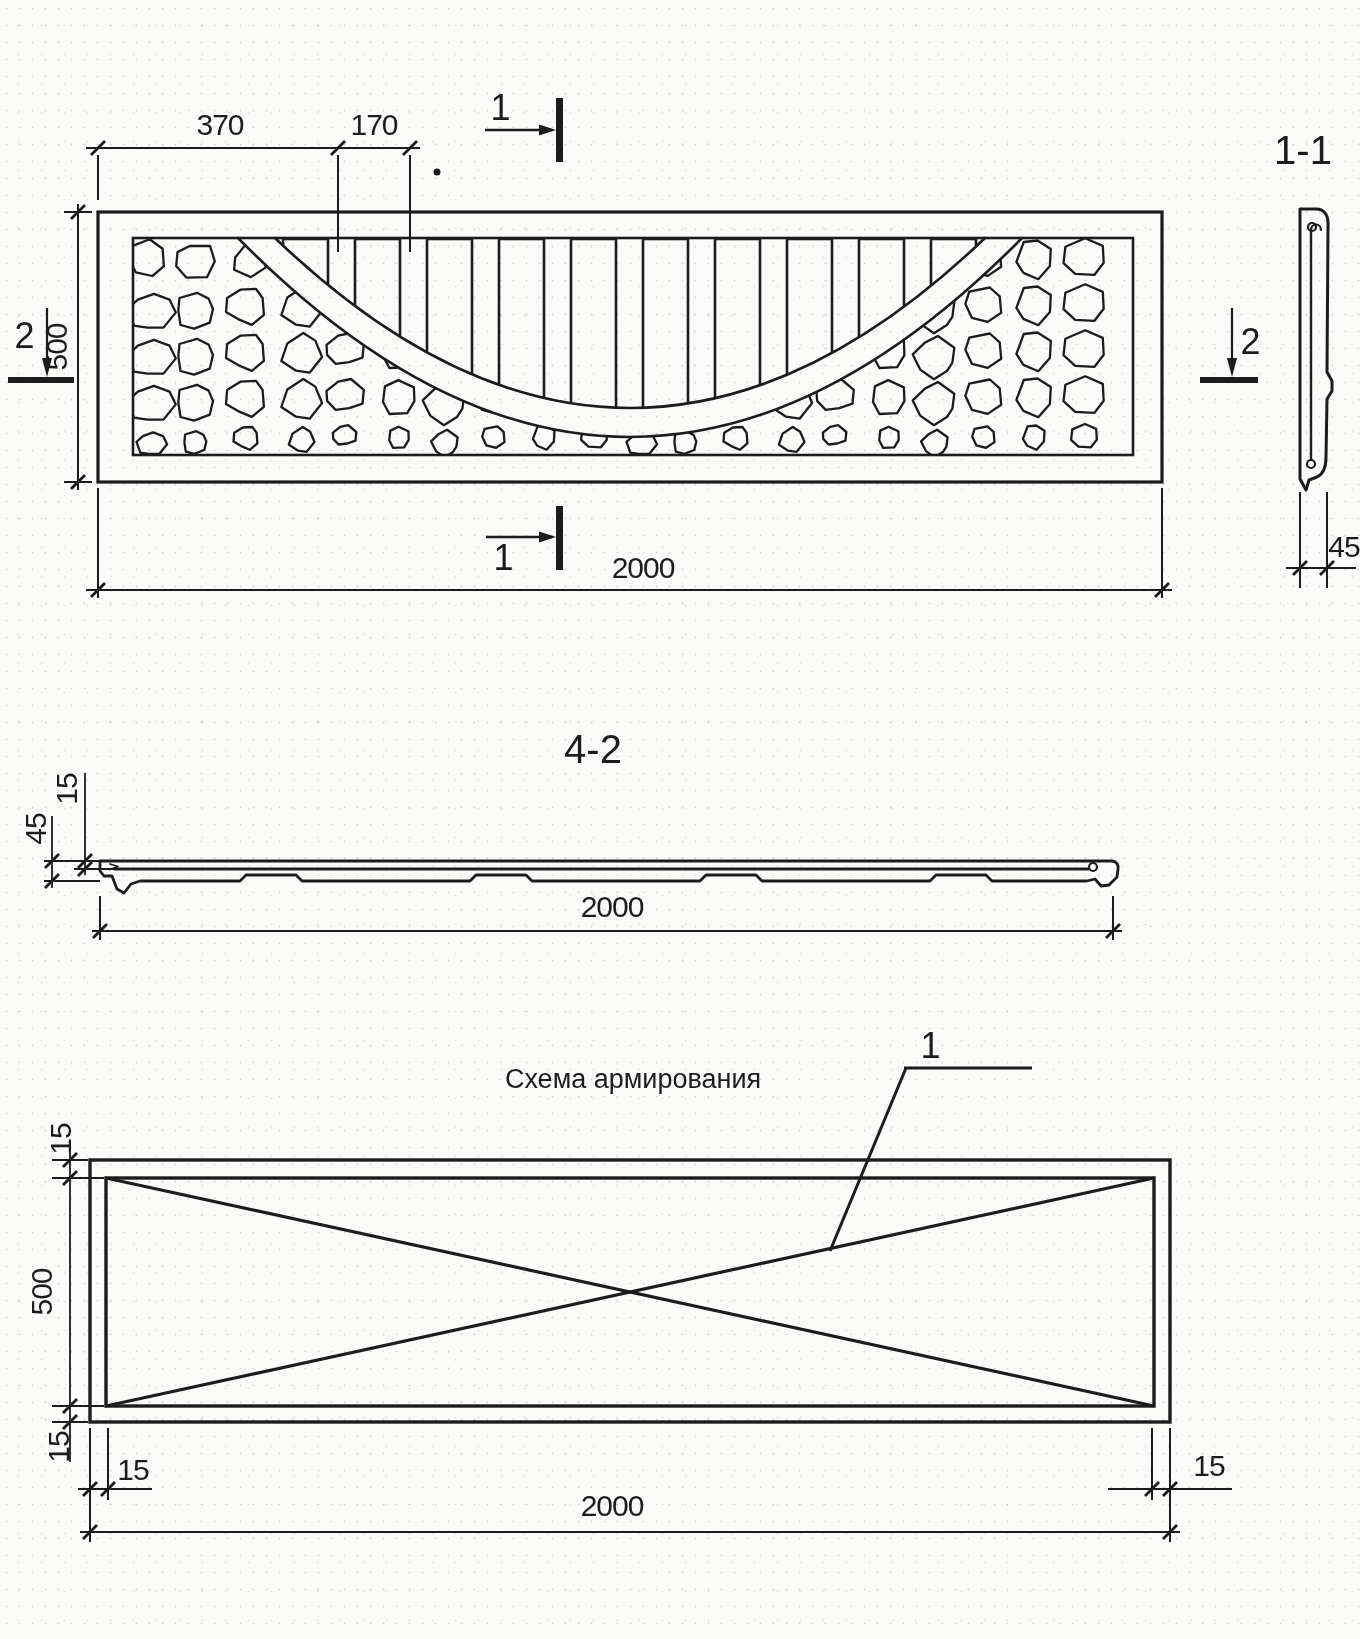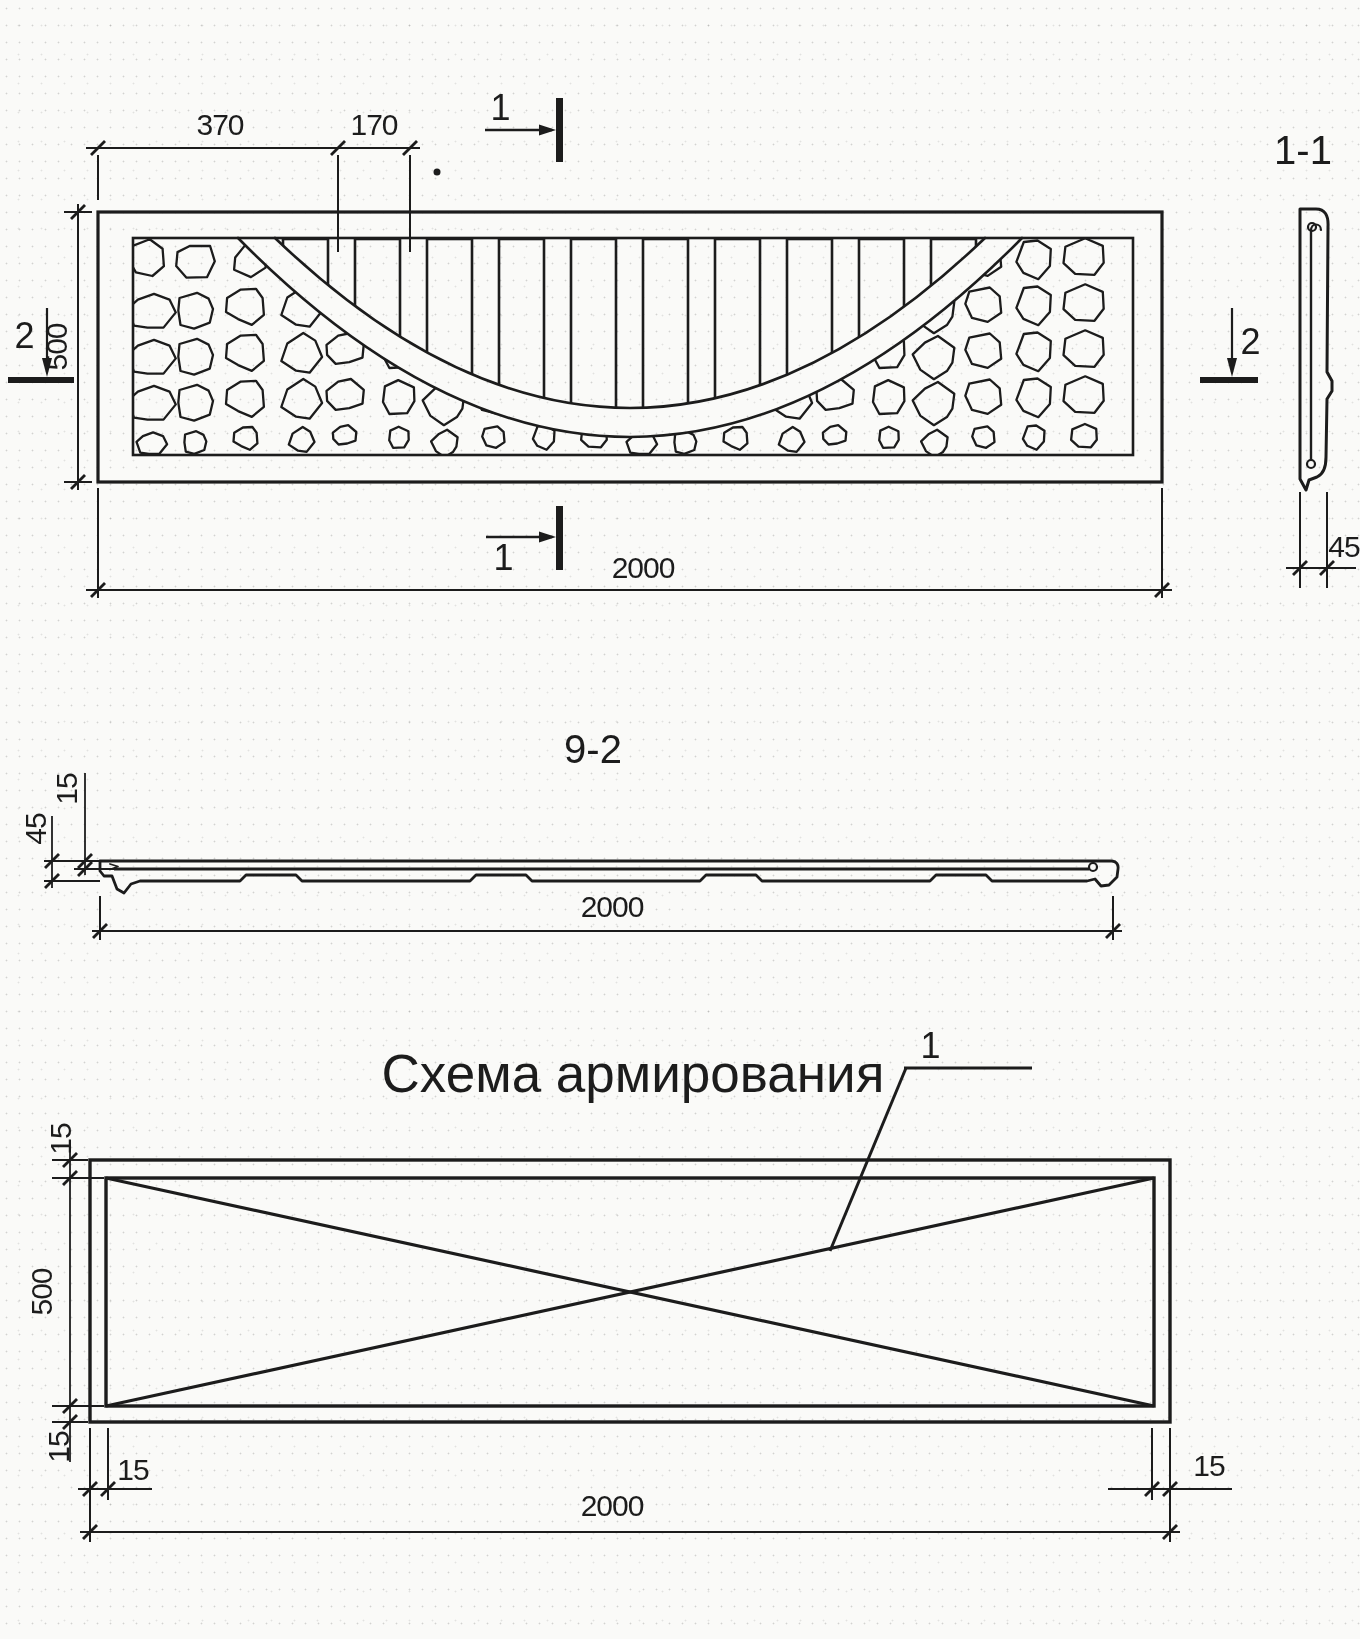--- a/index.html
+++ b/index.html
@@ -18,21 +18,21 @@
   svg#cad{position:absolute;left:0;top:0;}
   .lbl{
     position:absolute;transform:translate(-50%,-50%);
     white-space:nowrap;letter-spacing:-1px;line-height:1;
     color:#1c1c1c;font-weight:400;
   }
   .rot{transform:translate(-50%,-50%) rotate(-90deg);}
   .dim{font-size:30px;}
   .sec{font-size:36px;}
   .ttl{font-size:40px;font-weight:400;letter-spacing:0;}
-  .big{font-size:53px;letter-spacing:0;}
+  .big{font-size:27px;letter-spacing:0;margin-top:6px;}
 </style>
 </head>
 <body>
 
 <div id="sheet">
 
   <svg id="cad" width="1360" height="1639" viewBox="0 0 1360 1639">
       <defs>
         <clipPath id="slatZone">
           <path d="M275,238 Q630,578 985,238 Z"></path>
@@ -252,21 +252,21 @@
   <span class="lbl sec" style="left:500px;top:108px">1</span>
   <span class="lbl dim rot" style="left:57px;top:347px">500</span>
   <span class="lbl sec" style="left:24px;top:336px">2</span>
   <span class="lbl sec" style="left:503px;top:558px">1</span>
   <span class="lbl dim" style="left:643px;top:568px">2000</span>
 
   <span class="lbl ttl" style="left:1303px;top:150px">1-1</span>
   <span class="lbl sec" style="left:1250px;top:342px">2</span>
   <span class="lbl dim" style="left:1344px;top:547px">45</span>
 
-  <span class="lbl ttl" style="left:593px;top:749px">9-2</span>
+  <span class="lbl ttl" style="left:593px;top:749px">4-2</span>
   <span class="lbl dim rot" style="left:67px;top:789px">15</span>
   <span class="lbl dim rot" style="left:36px;top:829px">45</span>
   <span class="lbl dim" style="left:612px;top:907px">2000</span>
 
   <span class="lbl big" style="left:633px;top:1073px">Схема армирования</span>
   <span class="lbl sec" style="left:930px;top:1046px">1</span>
   <span class="lbl dim rot" style="left:61px;top:1139px">15</span>
   <span class="lbl dim rot" style="left:42px;top:1292px">500</span>
   <span class="lbl dim rot" style="left:59px;top:1447px">15</span>
   <span class="lbl dim" style="left:133px;top:1470px">15</span>

